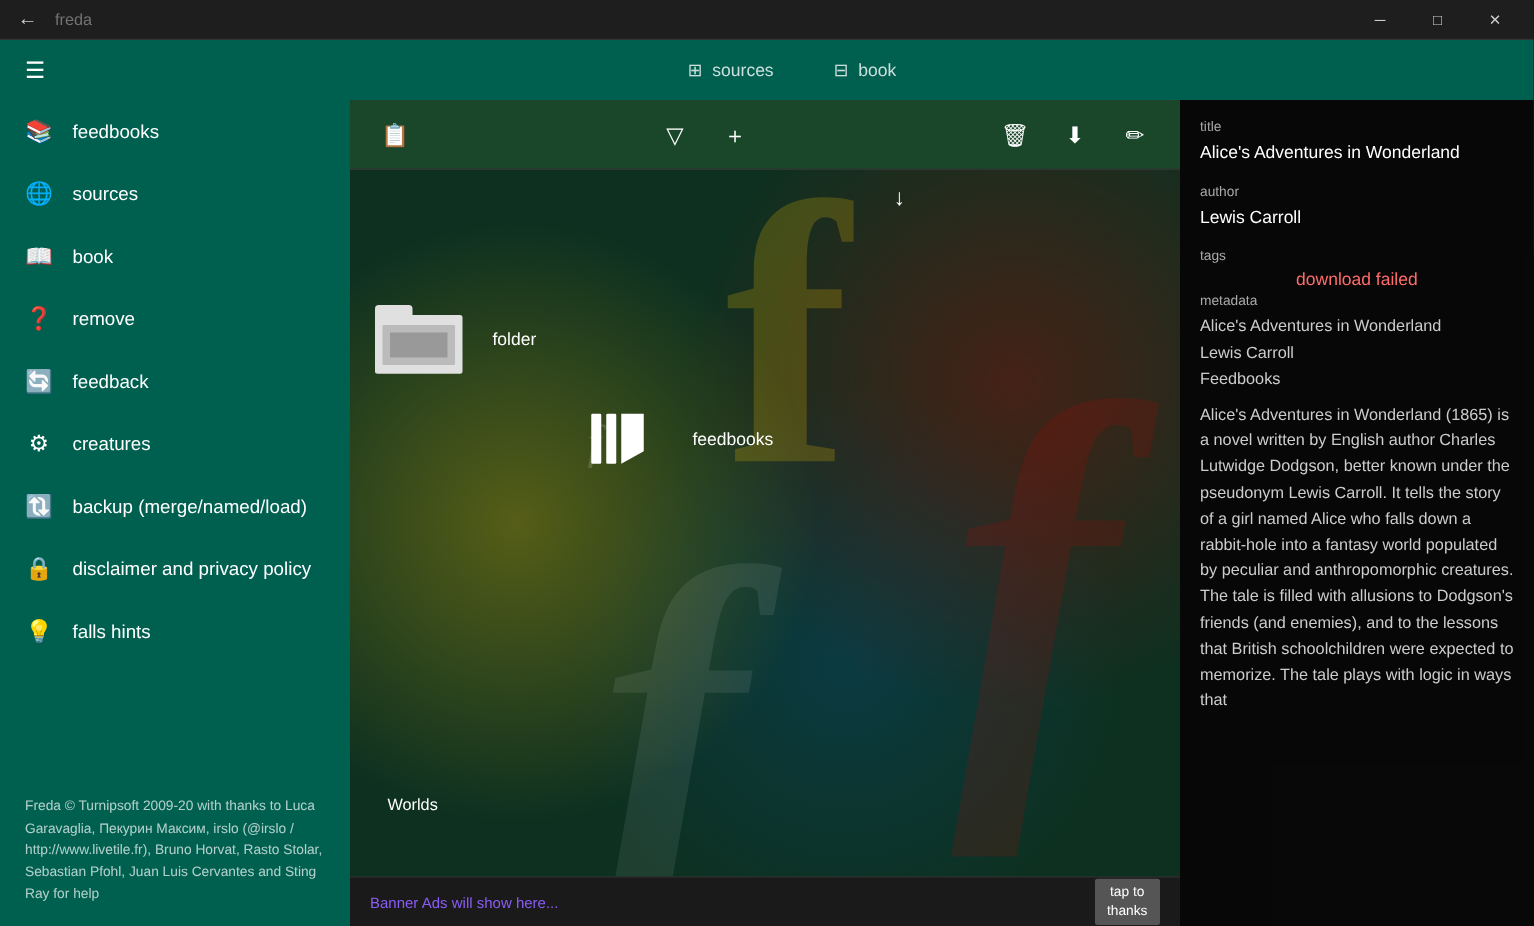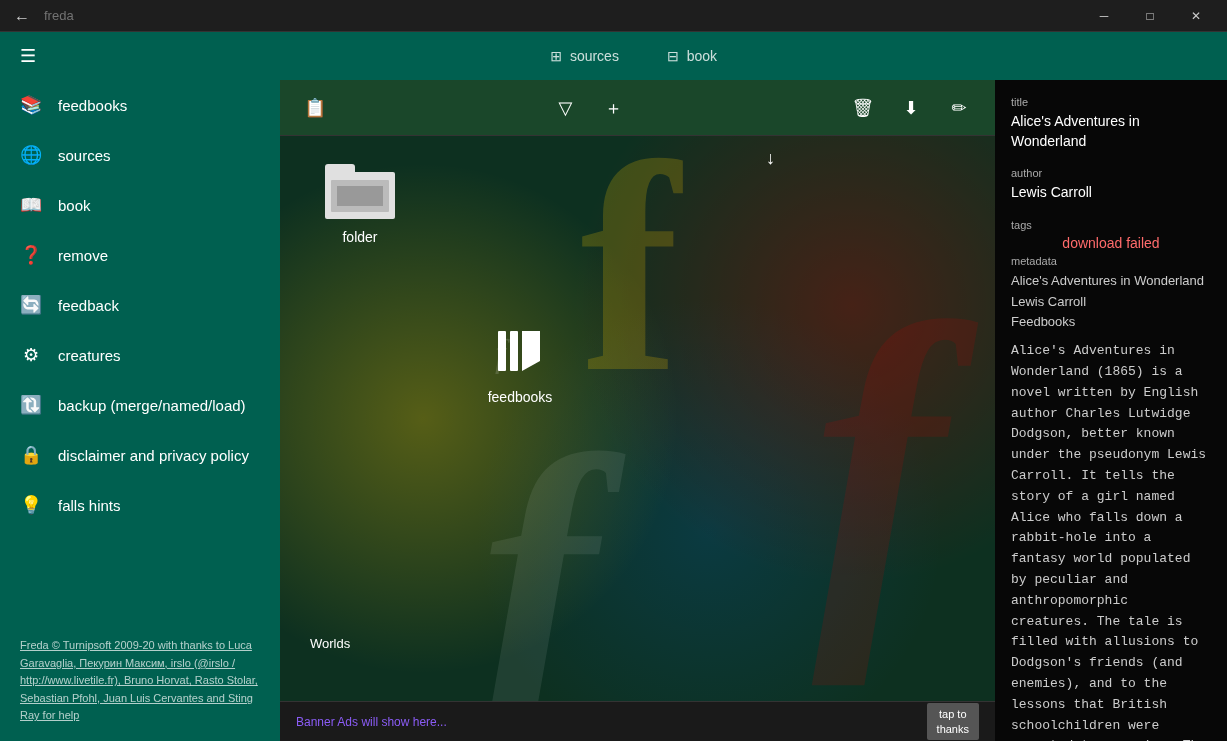--- a/index.html
+++ b/index.html
@@ -65,21 +65,20 @@
       padding: 14px 20px;
       color: white; font-size: 15px; cursor: pointer;
     }
     .sidebar-item .s-icon { font-size: 18px; width: 22px; text-align: center; }
     .sidebar-footer {
       padding: 16px 20px;
       color: rgba(255,255,255,0.7);
       font-size: 11px;
       line-height: 1.6;
       margin-top: auto;
-      text-decoration: underline;
     }
 
     
     .banner-ad {
       height: 40px;
       background: #1a1a1a;
       display: flex; align-items: center; justify-content: space-between;
       padding: 0 16px;
       border-top: 1px solid #333;
     }
@@ -139,22 +138,22 @@
     .source-items {
       position: absolute;
       top: 0; left: 0; right: 0; bottom: 0;
       display: flex;
       flex-wrap: wrap;
       align-content: flex-start;
       padding: 20px;
       gap: 20px;
     }
     .source-item {
-      display: flex; flex-direction: column; align-items: center;
-      gap: 3px; cursor: pointer; width: 120px;
+      display: flex; flex-direction: row; align-items: center;
+      gap: 24px; cursor: pointer; width: 120px;
     }
     .source-icon-container {
       width: 80px; height: 70px;
       display: flex; align-items: center; justify-content: center;
     }
     .source-label { color: white; font-size: 14px; text-align: center; }
 
     
     .folder-icon {
       position: relative;
@@ -194,21 +193,21 @@
     
     .calibre-books {
       display: flex; align-items: flex-end; gap: 3px; height: 70px;
     }
     .calibre-book {
       border-radius: 2px 2px 0 0;
     }
 
     
     .right-panel {
-      width: 232px;
+      width: 283px;
       background: rgba(0,0,0,0.7);
       padding: 16px;
       overflow-y: auto;
       flex-shrink: 0;
     }
     .panel-label { color: #aaa; font-size: 11px; margin-bottom: 4px; }
     .panel-value { color: white; font-size: 14px; margin-bottom: 16px; line-height: 1.4; }
     .download-failed { color: #ff6b6b; font-size: 14px; margin-bottom: 4px; text-align: center; }
     .metadata-section { color: #ccc; font-size: 13px; line-height: 1.6; }
   </style>
@@ -369,19 +368,19 @@
 
       <div class="panel-label">tags</div>
 
       <div class="download-failed">download failed</div>
 
       <div class="panel-label">metadata</div>
       <div class="metadata-section">
         <div>Alice's Adventures in Wonderland</div>
         <div>Lewis Carroll</div>
         <div>Feedbooks</div>
-        <div style="margin-top:8px;font-family:Liberation Mono, monospace;">Alice's Adventures in Wonderland (1865) is a novel written by English author Charles Lutwidge Dodgson, better known under the pseudonym Lewis Carroll. It tells the story of a girl named Alice who falls down a rabbit-hole into a fantasy world populated by peculiar and anthropomorphic creatures.
+        <div style="margin-top:8px;">Alice's Adventures in Wonderland (1865) is a novel written by English author Charles Lutwidge Dodgson, better known under the pseudonym Lewis Carroll. It tells the story of a girl named Alice who falls down a rabbit-hole into a fantasy world populated by peculiar and anthropomorphic creatures.
 The tale is filled with allusions to Dodgson's friends (and enemies), and to the lessons that British schoolchildren were expected to memorize. The tale plays with logic in ways that</div>
       </div>
     </div>
 
   </div>
 </div>
 
 </body></html>

